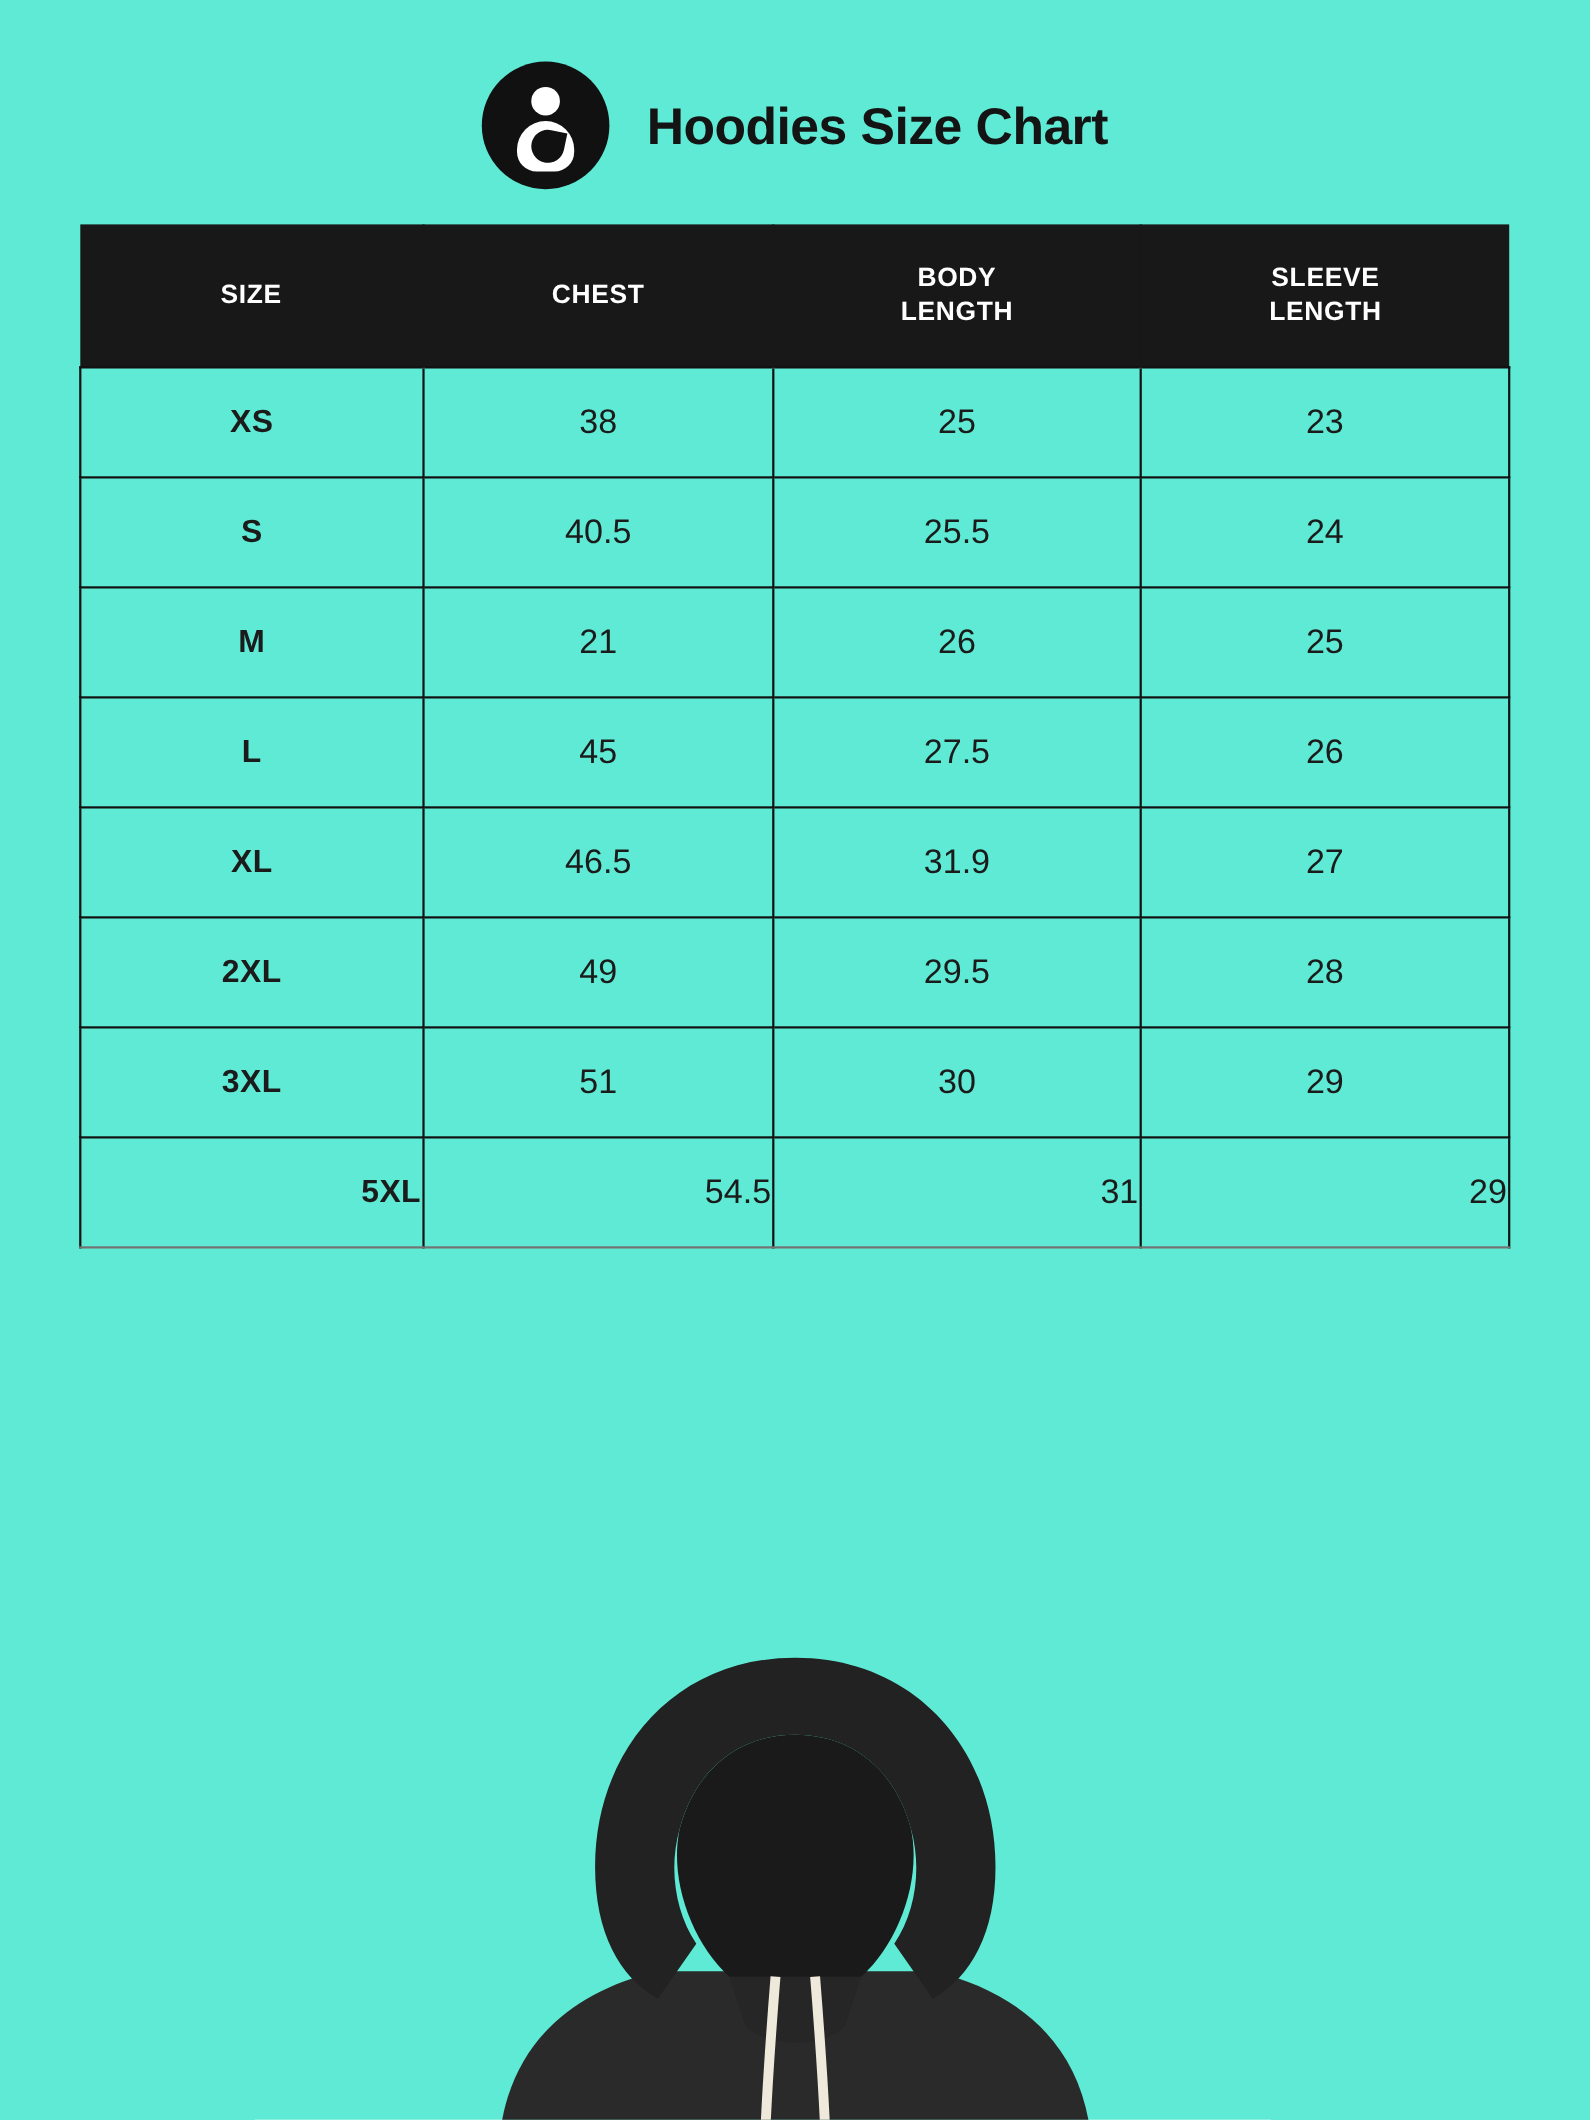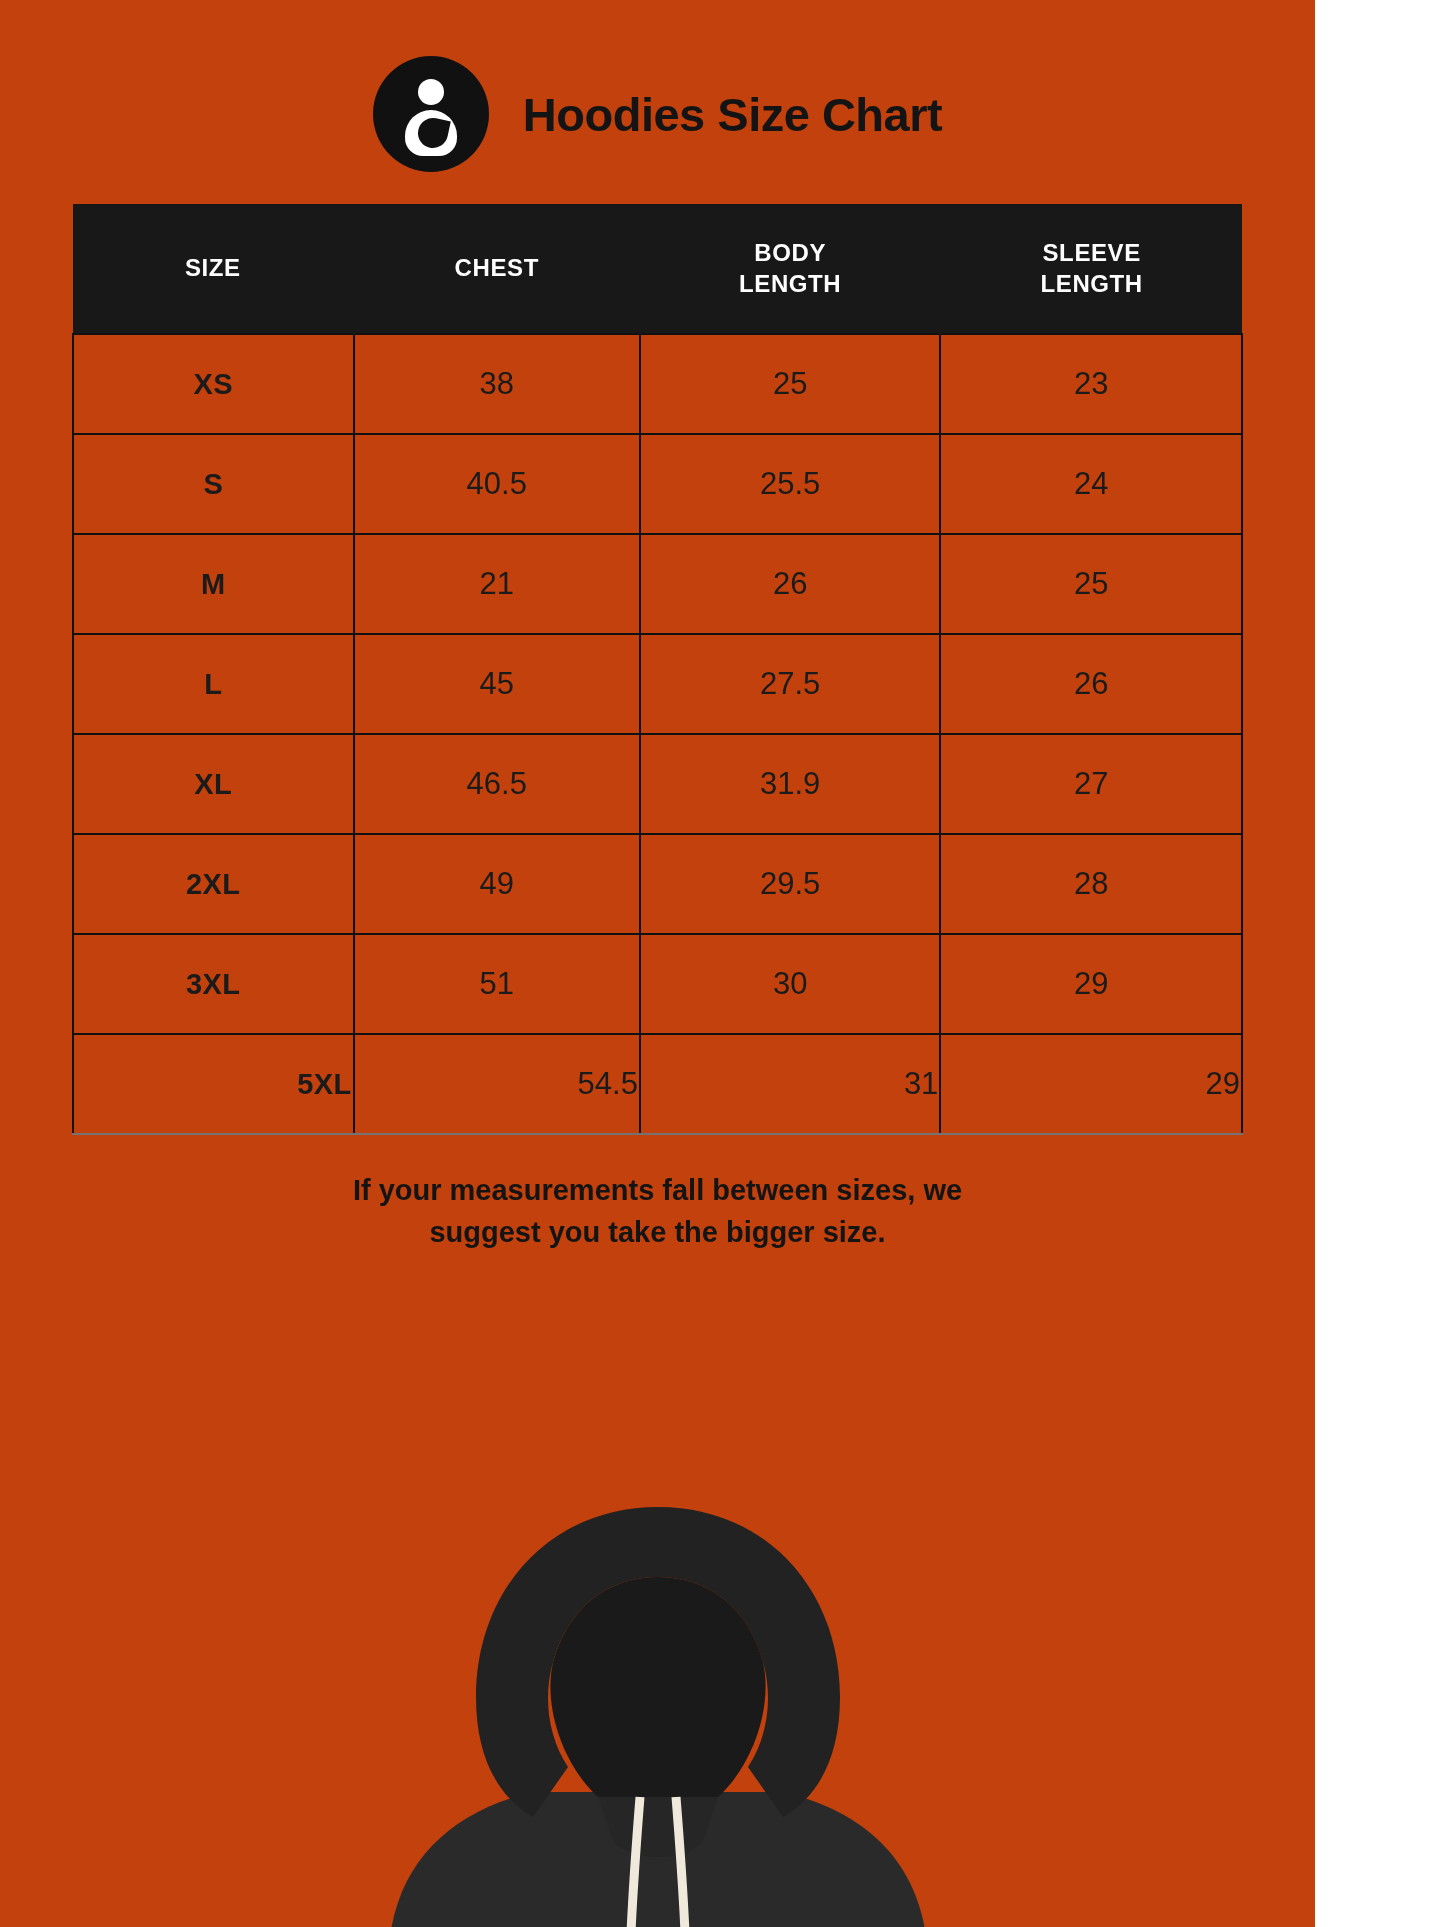--- a/index.html
+++ b/index.html
@@ -11,24 +11,24 @@
   body {
     width: 1445px;
     height: 1927px;
     font-family: "Liberation Sans", sans-serif;
     color: #141414;
     position: relative;
     overflow: hidden;
   }
 
   .page {
-    width: 1315px;
+    width: 1445px;
     height: 1927px;
     position: relative;
-    background: #c2410c;
+    background: #5eead4;
   }
 
   
   .header {
     display: flex;
     align-items: center;
     justify-content: center;
     gap: 34px;
     padding-top: 56px;
     padding-bottom: 10px;
@@ -236,24 +236,20 @@
         <tr>
           <td class="size-cell">5XL</td>
           <td>54.5</td>
           <td>31</td>
           <td>29</td>
         </tr>
       </tbody>
     </table>
   </div>
 
-  <div class="note">
-    <div>If your measurements fall between sizes, we</div>
-    <div>suggest you take the bigger size.</div>
-  </div>
 
   <div class="hoodie-area">
     <svg class="hoodie" viewBox="0 0 820 470">
 
       <path d="M140 470 C 140 370, 200 315, 285 295 L 535 295 C 620 315, 680 370, 680 470 Z" fill="#2a2a2a"></path>
 
       <path d="M410 10 C 300 10, 228 95, 228 200 C 228 260, 250 300, 285 320
                L 320 270 C 300 240, 295 200, 305 165 C 320 110, 360 80, 410 80
                C 460 80, 500 110, 515 165 C 525 200, 520 240, 500 270
                L 535 320 C 570 300, 592 260, 592 200 C 592 95, 520 10, 410 10 Z" fill="#222222"></path>

